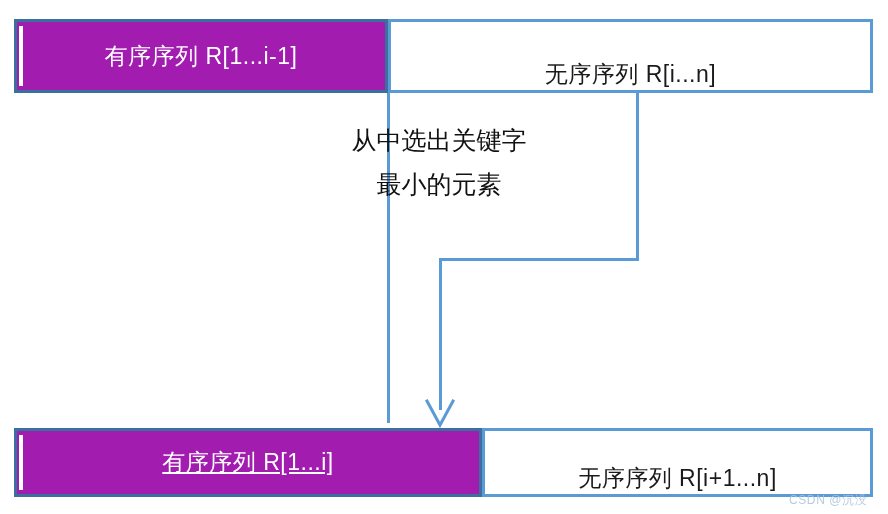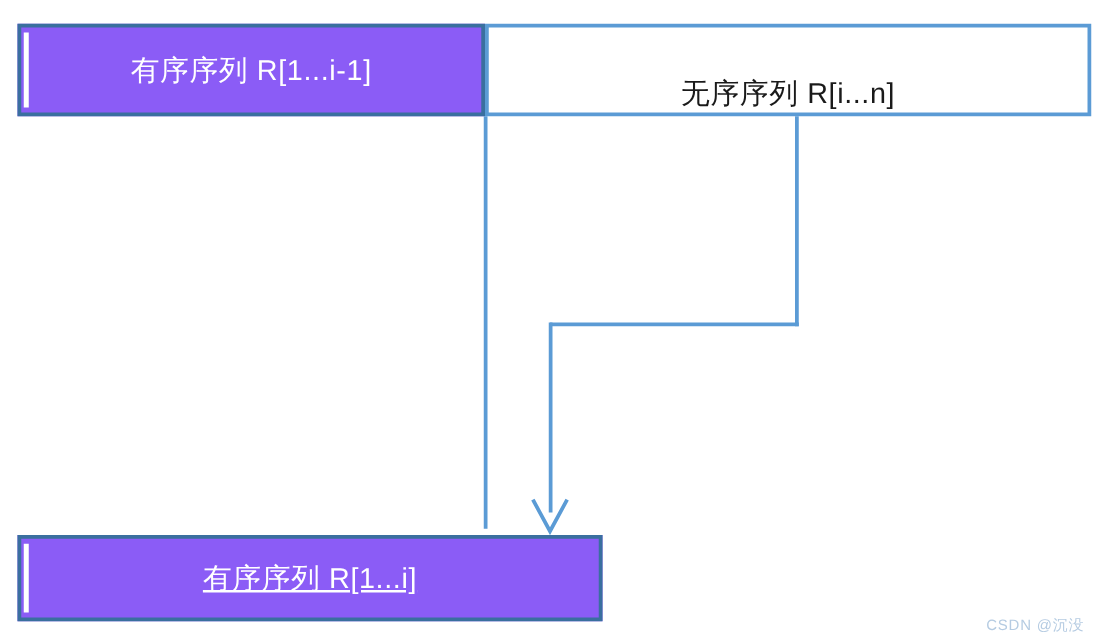--- a/index.html
+++ b/index.html
@@ -26,21 +26,21 @@
     align-items: center;
     justify-content: center;
   }
   .box-label {
     white-space: nowrap;
     letter-spacing: 0.5px;
   }
 
   
   .box-filled {
-    background: #8b5cf6;
+    background: #a21caf;
     border: 3px solid #3a6f9f;
     color: #ffffff;
     font-size: 23px;
   }
   
   .box-open {
     background: #ffffff;
     border: 3px solid #5b9bd5;
     color: #1a1a1a;
     font-size: 23px;
@@ -123,22 +123,29 @@
   <div class="hline" style="left:440px; top:258px; width:199px;"></div>
 
   <div class="arrow-shaft" style="left:439px; top:258px; height:152px;"></div>
 
   <div class="arrow-head" style="left:423px; top:396px;">
     <svg width="34" height="34" viewBox="0 0 34 34">
       <polyline points="4,5 17,29 30,5" fill="none" stroke="#5b9bd5" stroke-width="3" stroke-linecap="square" stroke-linejoin="miter"></polyline>
     </svg>
   </div>
 
+  <div class="caption" style="left:289px; top:118px; width:300px;">
+    <div>从中选出关键字</div>
+    <div>最小的元素</div>
+  </div>
 
   <div class="box box-filled" style="left:14px; top:428px; width:468px; height:69px;text-decoration:underline;">
     <span class="inner-highlight"></span>
     <span class="box-label">有序序列 R[1...i]</span>
   </div>
 
+  <div class="box box-open" style="left:482px; top:428px; width:391px; height:69px;">
+    <span class="box-label">无序序列 R[i+1...n]</span>
+  </div>
 
   <div class="watermark" style="left:789px; top:492px;">CSDN @沉没</div>
 
 </div>
 
 </body></html>

